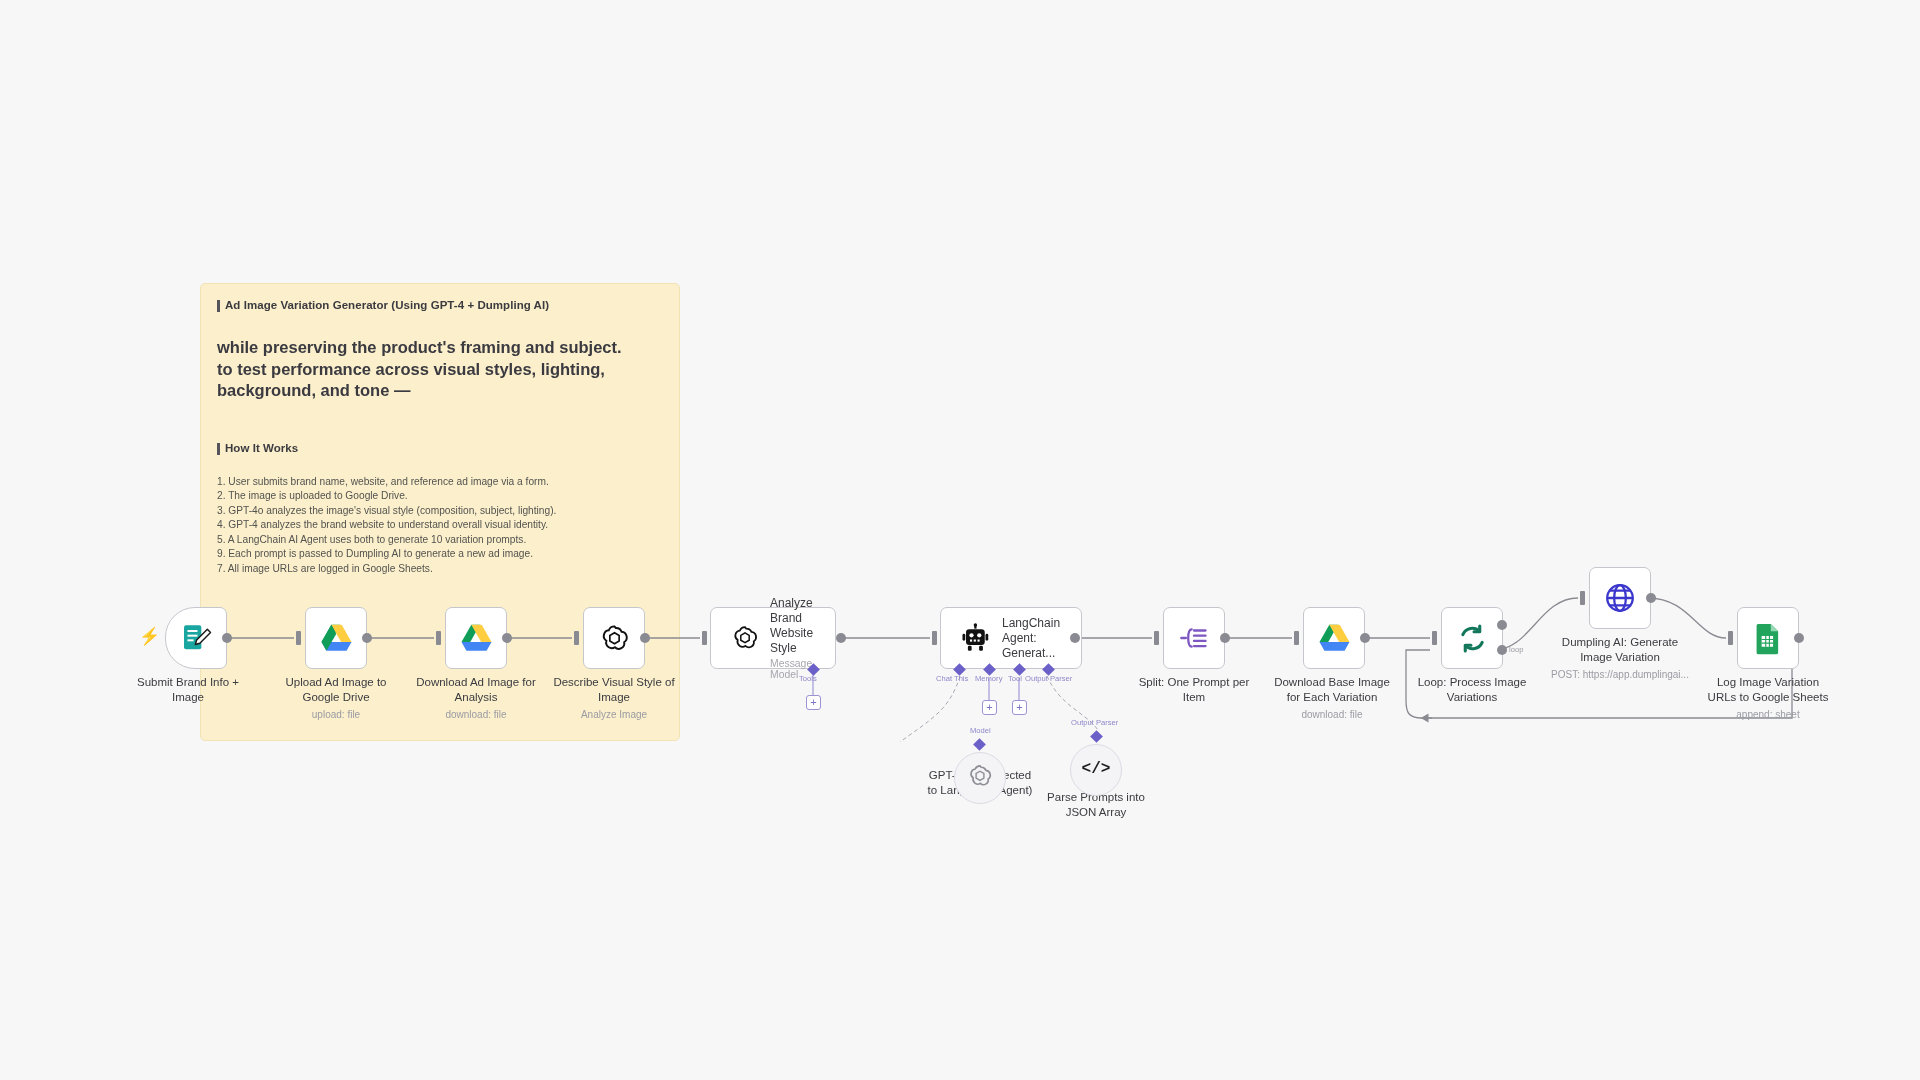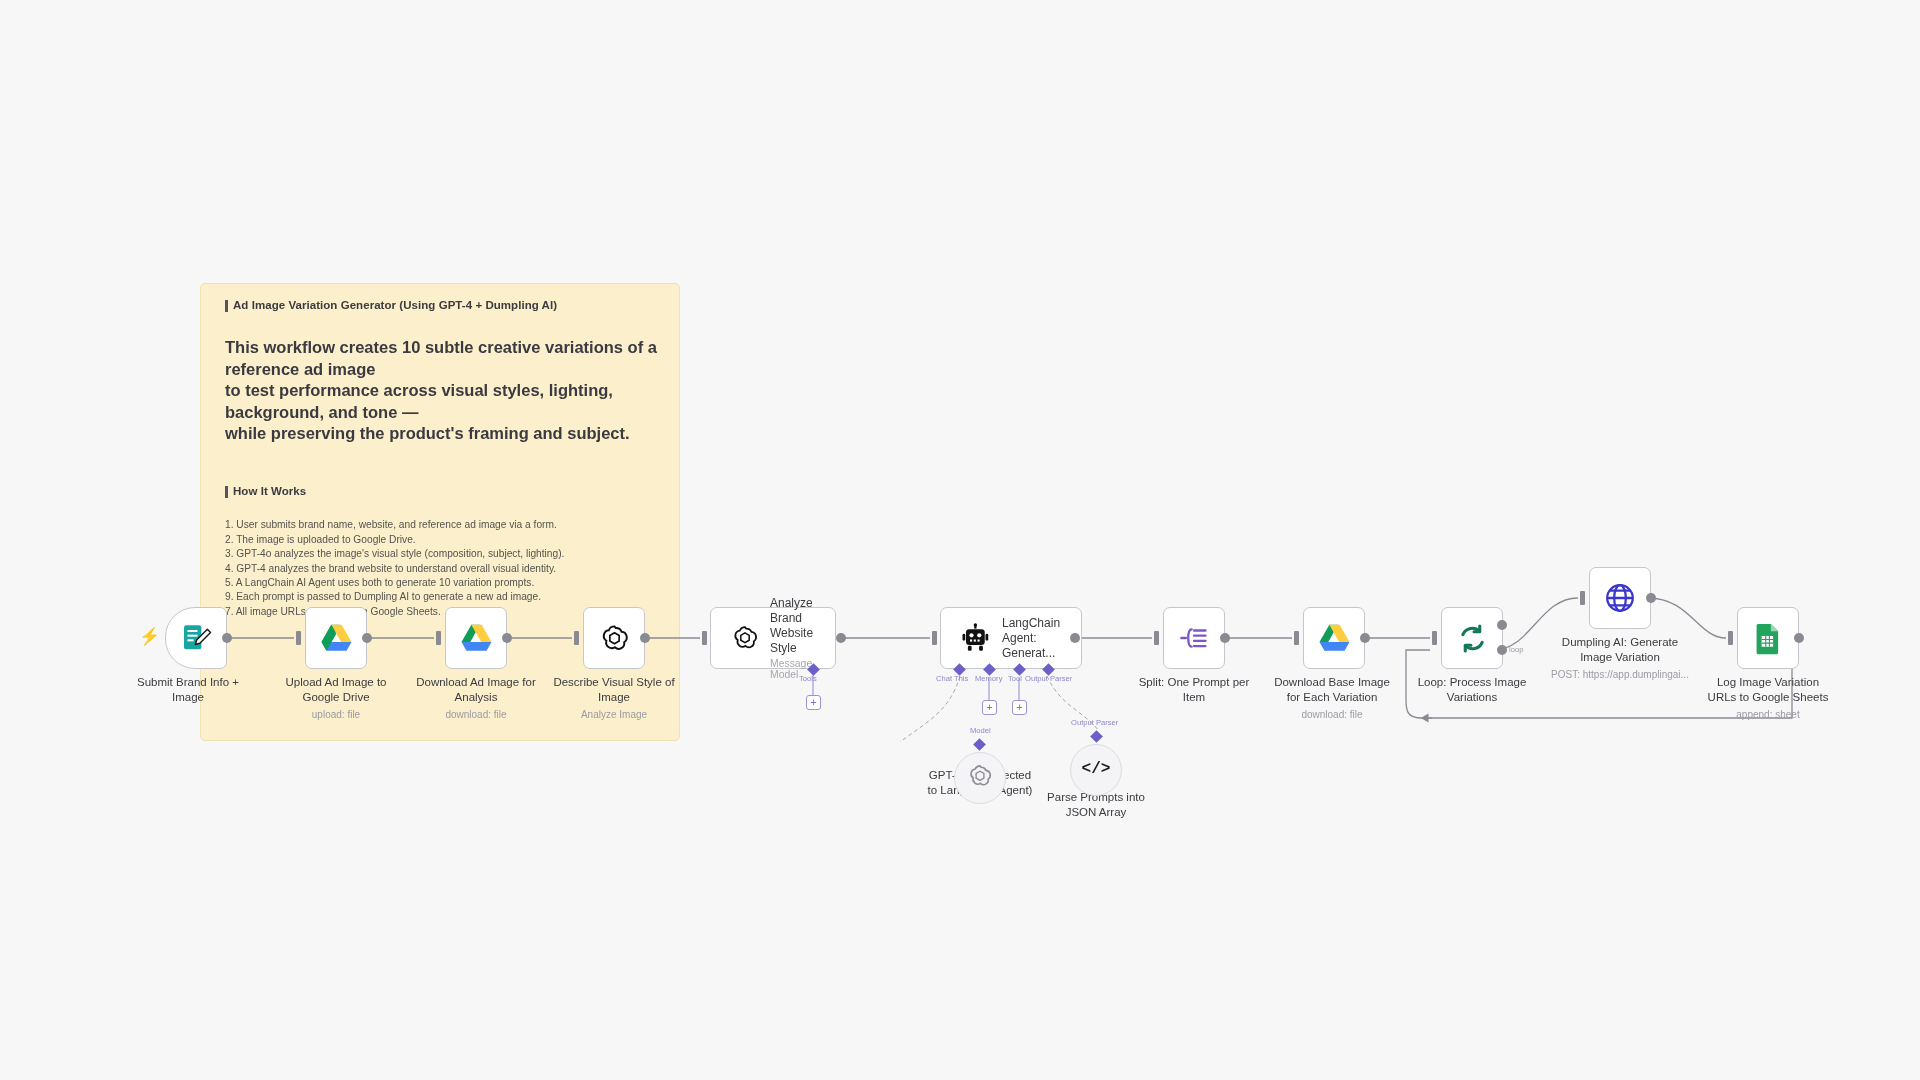--- a/index.html
+++ b/index.html
@@ -12,21 +12,21 @@
   #canvas { position: relative; width: 1920px; height: 1080px; }
 
   
   .sticky {
     position: absolute;
     left: 200px; top: 283px;
     width: 480px; height: 458px;
     background: #FBEFCC;
     border: 1px solid #F2E3B5;
     border-radius: 5px;
-    padding: 15px 16px 0 24px;
+    padding: 15px 16px 0 16px;
   }
   .sticky-h {
     display: flex; align-items: flex-start; gap: 5px;
     font-size: 11.5px; font-weight: bold; color: #3B3B40;
     letter-spacing: .05px;
   }
   .bar { display:inline-block; width:3px; height:12px; background:#54545a; flex:none; margin-top:1px;}
   .sticky-body {
     margin-top: 25px;
     font-size: 16.5px; font-weight: bold; color: #3A3A40;
@@ -169,23 +169,22 @@
       <line x1="813" y1="672" x2="813" y2="695"></line>
     </g>
   </svg>
 
   <div class="sticky">
     <div class="sticky-h">
       <span class="bar"></span>
       <span>Ad Image Variation Generator (Using GPT-4 + Dumpling AI)</span>
     </div>
     <div class="sticky-body">
-      <div>This workflow creates 10 subtle creative variations of a reference ad image</div>
+      <div>while preserving the product's framing and subject.</div>
       <div>to test performance across visual styles, lighting, background, and tone —</div>
-      <div>while preserving the product's framing and subject.</div>
     </div>
     <div class="sticky-h sticky-sub">
       <span class="bar"></span>
       <span>How It Works</span>
     </div>
     <ul class="sticky-list">
       <li>1. User submits brand name, website, and reference ad image via a form.</li>
       <li>2. The image is uploaded to Google Drive.</li>
       <li>3. GPT-4o analyzes the image's visual style (composition, subject, lighting).</li>
       <li>4. GPT-4 analyzes the brand website to understand overall visual identity.</li>

